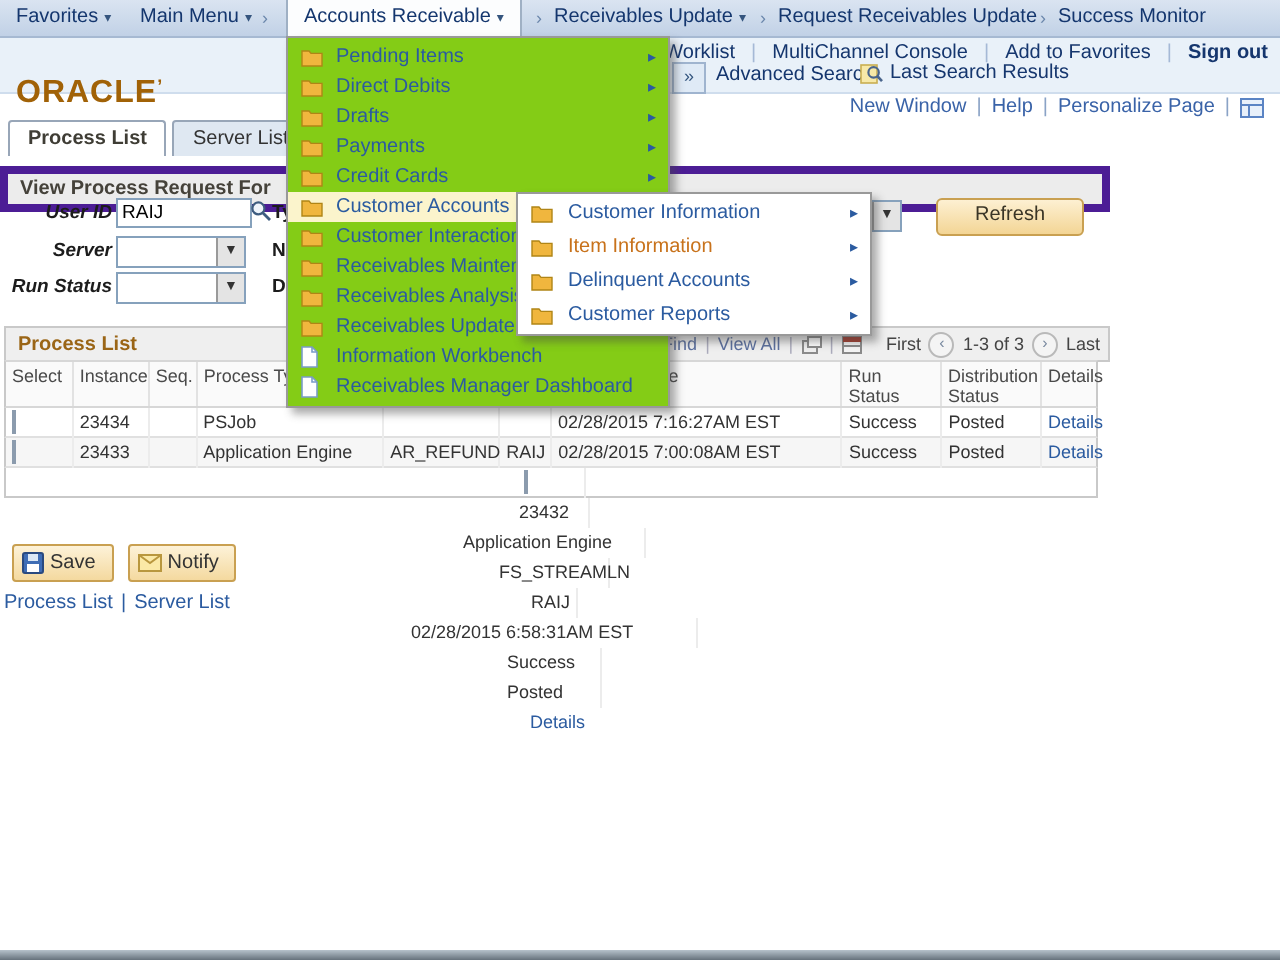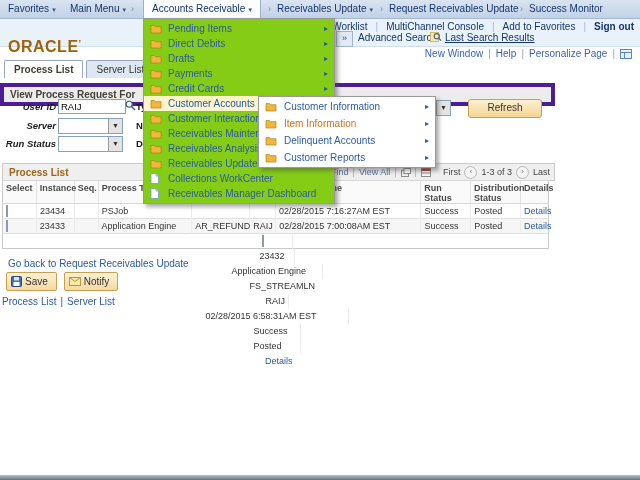--- a/index.html
+++ b/index.html
@@ -17,21 +17,21 @@
   
   .hdrband{position:absolute;left:0;top:19px;width:640px;height:27px;background:#e9f1f9;border-bottom:1px solid #cfdded;}
   .logo{position:absolute;left:8px;top:19px;font-size:16px;font-weight:bold;color:#a16207;letter-spacing:.5px;}
   .logo .tick{font-size:9px;vertical-align:top;}
   .topnav{position:absolute;right:6px;top:2px;display:flex;gap:8px;align-items:center;font-size:10px;color:#15366e;}
   .topnav .sep{color:#a5b9d6;}
   .signout{font-weight:bold;}
   .sbtn{position:absolute;left:336px;top:31px;width:15px;height:14px;background:#dfeaf6;border:1px solid #9fb4cf;
         font-size:9px;line-height:13px;text-align:center;color:#33557e;}
   .advs{position:absolute;left:358px;top:32px;font-size:10px;color:#15366e;}
-  .lastsr{position:absolute;left:430px;top:31px;font-size:10px;color:#15366e;display:flex;align-items:center;gap:3px;text-decoration:underline;}
+  .lastsr{position:absolute;left:430px;top:31px;font-size:10px;color:#15366e;display:flex;gap:3px;}
 
   
   .pglinks{position:absolute;top:48px;right:8px;display:flex;gap:5px;align-items:center;font-size:10px;color:#3a63a8;}
   .pglinks .sep{color:#8aa3c6;}
 
   
   .tabs{position:absolute;left:4px;top:60px;display:flex;gap:3px;}
   .tab{height:15px;line-height:15px;padding:1px 9px;font-size:10px;border:1px solid #98a6b8;border-bottom:none;
        border-radius:2px 2px 0 0;cursor:default;}
   .tab.active{background:#fff;font-weight:bold;color:#3f3d35;}
@@ -71,21 +71,21 @@
   .grid-title{position:absolute;left:2px;top:163px;width:541px;height:16px;background:#efefef;border:1px solid #c9c9c9;
               display:flex;align-items:center;padding:0 4px 0 6px;}
   .gt-label{font-size:10px;font-weight:bold;color:#9a6516;}
   .gt-tools{margin-left:auto;display:flex;align-items:center;gap:4px;font-size:9px;color:#5b6f9e;}
   .gt-tools .dimsep{color:#aab;}
   .pager{display:flex;align-items:center;gap:4px;font-size:9px;color:#444;margin-left:8px;}
   .pgc{width:11px;height:11px;border-radius:50%;border:1px solid #b9b9b9;background:#f4f4f4;font-size:8px;
        line-height:10px;text-align:center;color:#7a8aa0;}
   .ghead{position:absolute;left:2px;top:180px;width:547px;height:24px;display:flex;background:#fafafa;
          border-left:1px solid #c9c9c9;border-right:1px solid #c9c9c9;border-top:1px solid #d7d7d7;border-bottom:1px solid #d7d7d7;box-sizing:border-box;}
-  .hc{font-size:9px;font-weight:bold;color:#4a4a4a;padding:2px 3px;border-right:1px solid #e2e2e2;box-sizing:border-box;line-height:10px;}
+  .hc{font-size:9px;font-weight:normal;color:#4a4a4a;padding:2px 3px;border-right:1px solid #e2e2e2;box-sizing:border-box;line-height:10px;}
   .grow{position:absolute;left:2px;width:547px;height:15px;display:flex;align-items:center;background:#fff;
         border-left:1px solid #c9c9c9;border-right:1px solid #c9c9c9;border-bottom:1px solid #e0e0e0;box-sizing:border-box;}
   .grow.alt{background:#f6f6f6;}
   .grow.last{border-bottom:1px solid #c9c9c9;flex-direction:column;}
   .gc{font-size:9px;color:#333;padding:0 3px;border-right:1px solid #ececec;box-sizing:border-box;white-space:nowrap;
       height:15px;line-height:15px;}
   .w0{width:34px;} .w1{width:38px;} .w2{width:24px;text-align:center;} .w3{width:94px;} .w4{width:58px;} .w5{width:26px;}
   .w6{width:146px;} .w7{width:50px;} .w8{width:50px;} .w9{width:27px;border-right:none;text-align:center;}
   .cb{width:9px;height:9px;border:1px solid #8b9bad;background:#fff;margin:0 auto;}
   .dlink{color:#2b5ba0;}
@@ -260,21 +260,20 @@
     <span class="gc w2"></span>
     <span class="gc w3">Application Engine</span>
     <span class="gc w4">FS_STREAMLN</span>
     <span class="gc w5">RAIJ</span>
     <span class="gc w6">02/28/2015 6:58:31AM EST</span>
     <span class="gc w7">Success</span>
     <span class="gc w8">Posted</span>
     <span class="gc w9 dlink">Details</span>
   </div>
 
-  <span class="goback">Go back to Request Receivables Update</span>
   <div class="btnrow">
     <span class="pbtn">
       <svg width="11" height="11">
           <rect x="0.5" y="0.5" width="10" height="10" rx="1" fill="#3f6db5" stroke="#2a4a80"></rect>
           <rect x="3" y="1" width="5" height="3.5" fill="#dce8f5"></rect>
           <rect x="2.5" y="6" width="6" height="4" fill="#fff"></rect>
         </svg>
       <span>Save</span>
     </span>
     <span class="pbtn">
@@ -382,21 +381,21 @@
         <span class="ml">Receivables Update</span>
         <span class="ar">▸</span>
       </div>
     <div class="mi">
         <span class="ic">
           <svg width="9" height="11">
             <path d="M1 .5h5l2.5 2.5V10.5H1z" fill="#fff" stroke="#7a9cc9" stroke-width="0.8"></path>
             <path d="M6 .5V3h2.5" fill="none" stroke="#7a9cc9" stroke-width="0.8"></path>
           </svg>
         </span>
-        <span class="ml">Collections WorkCenter</span>
+        <span class="ml">Information Workbench</span>
       </div>
     <div class="mi">
         <span class="ic">
           <svg width="9" height="11">
             <path d="M1 .5h5l2.5 2.5V10.5H1z" fill="#fff" stroke="#7a9cc9" stroke-width="0.8"></path>
             <path d="M6 .5V3h2.5" fill="none" stroke="#7a9cc9" stroke-width="0.8"></path>
           </svg>
         </span>
         <span class="ml">Receivables Manager Dashboard</span>
       </div>

